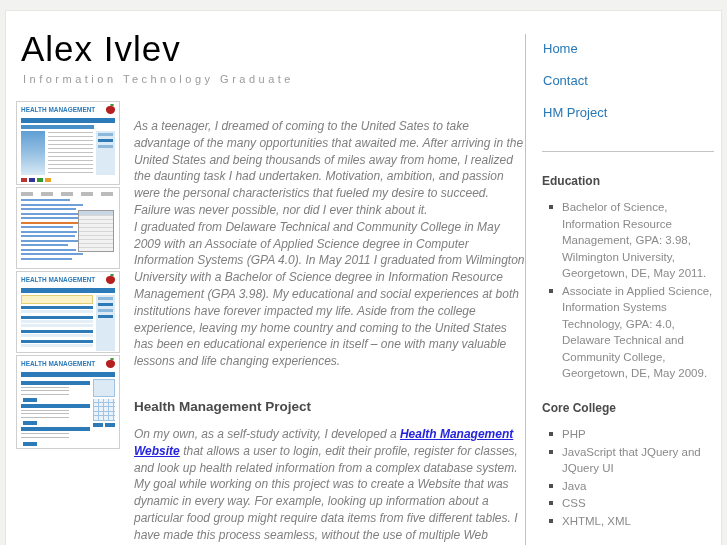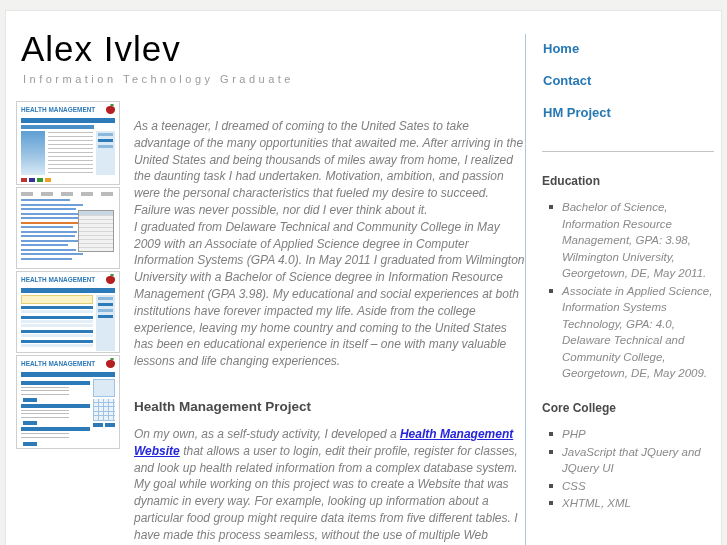--- a/index.html
+++ b/index.html
@@ -17,26 +17,26 @@
     font-size:35px; font-weight:400; color:#000000; letter-spacing:1px;
   }
   .site-tagline {
     position:absolute; left:17px; top:62px;
     font-size:11px; color:#9b9b9b; letter-spacing:3.5px;
   }
 
   
   .sidebar-line { position:absolute; left:519px; top:23px; bottom:0; width:1px; background:#a9c8de; }
   .nav { position:absolute; left:537px; top:30px; width:170px; }
-  .nav a { display:block; font-size:13px; font-weight:bold; color:#2878b5; text-decoration:none; margin-bottom:17px; }
+  .nav a { display:block; font-size:13px; font-weight:normal; color:#2878b5; text-decoration:none; margin-bottom:17px; }
   .side-divider { position:absolute; left:536px; top:140px; width:172px; height:1px; background:#c4c4c4; }
 
   .side-section { position:absolute; left:536px; width:176px; }
   .side-h { font-size:12px; font-weight:bold; color:#4a4a4a; margin-bottom:11px; }
-  .side-list { list-style:none; padding-left:20px;font-style:italic; }
+  .side-list { list-style:none; padding-left:20px; }
   .side-list li {
     position:relative; font-size:11.5px; line-height:16.5px; color:#8a8a8a; margin-bottom:1px;
   }
   .side-list li::before {
     content:""; position:absolute; left:-13px; top:6px; width:4px; height:4px; background:#4f4f4f;
   }
 
   
   .main { position:absolute; left:128px; top:95px; width:392px; }
   .main-h { font-size:13.5px; font-weight:bold; color:#4a4a4a; }
@@ -250,18 +250,19 @@
       <li>Bachelor of Science, Information Resource Management, GPA: 3.98, Wilmington University, Georgetown, DE, May 2011.</li>
       <li>Associate in Applied Science, Information Systems Technology, GPA: 4.0, Delaware Technical and Community College, Georgetown, DE, May 2009.</li>
     </ul>
   </div>
 
   <div class="side-section" style="top:390px">
     <div class="side-h">Core College</div>
     <ul class="side-list">
       <li>PHP</li>
       <li>JavaScript that JQuery and JQuery UI</li>
+      <li>Java</li>
       <li>CSS</li>
       <li>XHTML, XML</li>
     </ul>
   </div>
 
 </div>
 
 </body></html>

